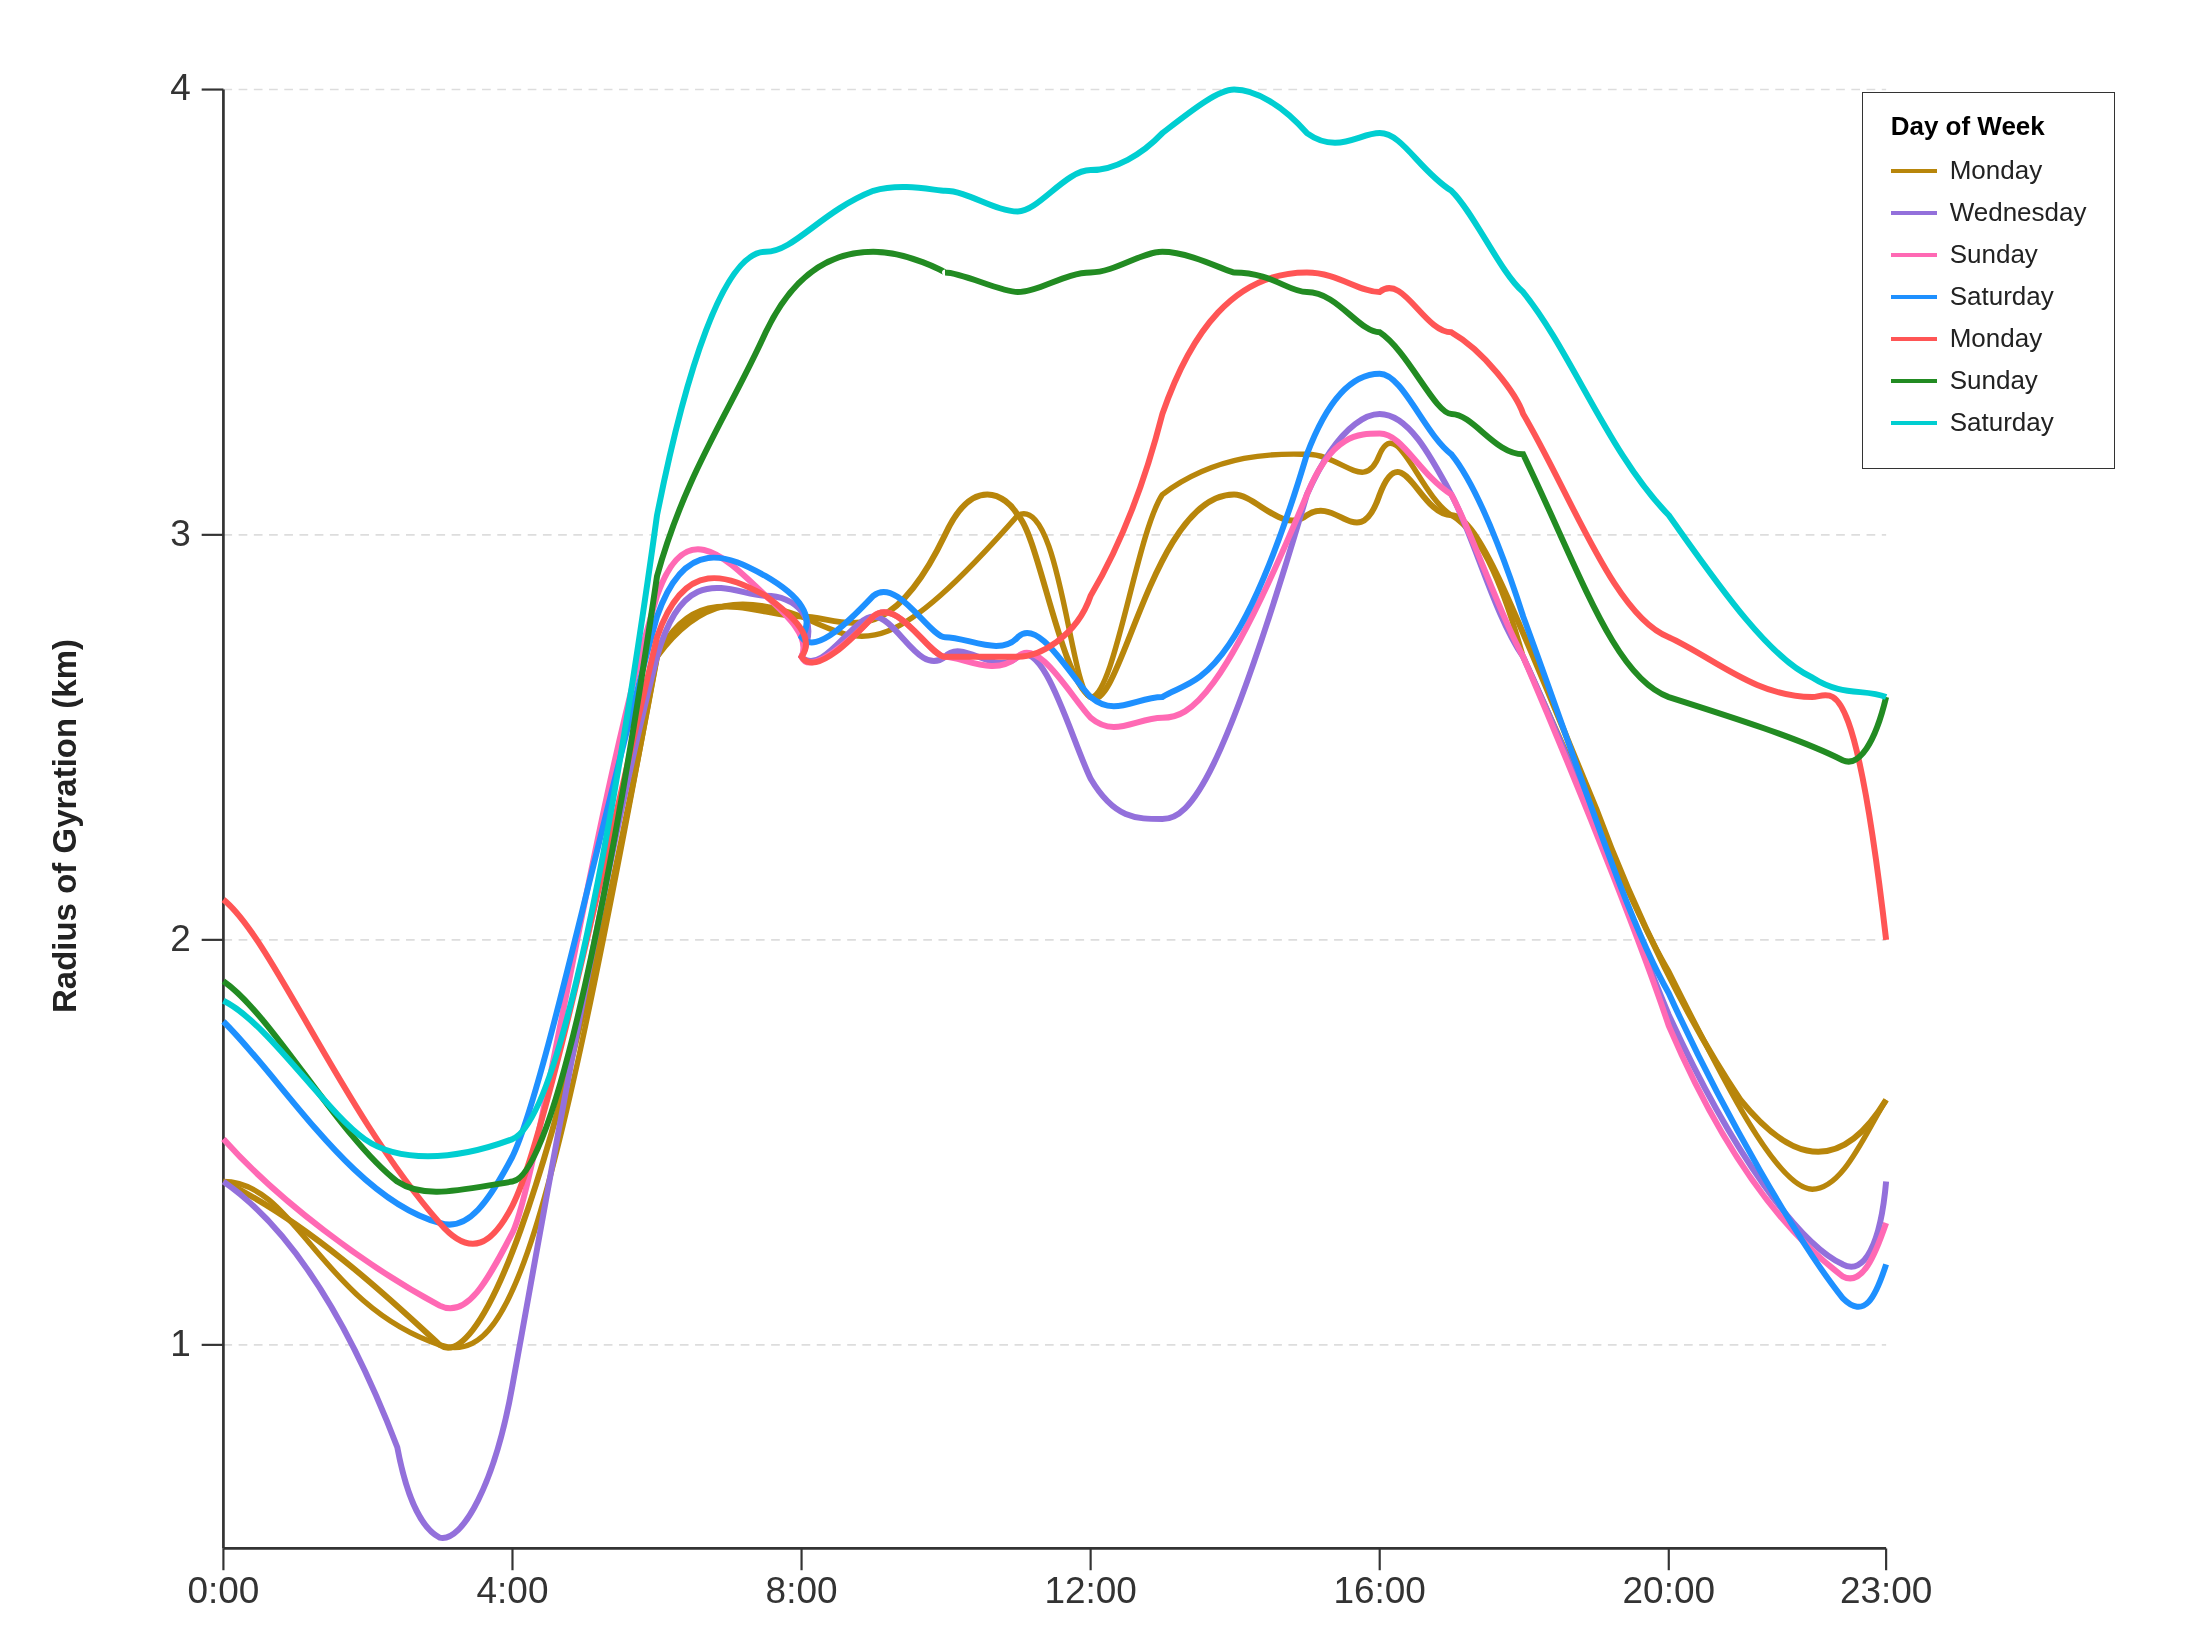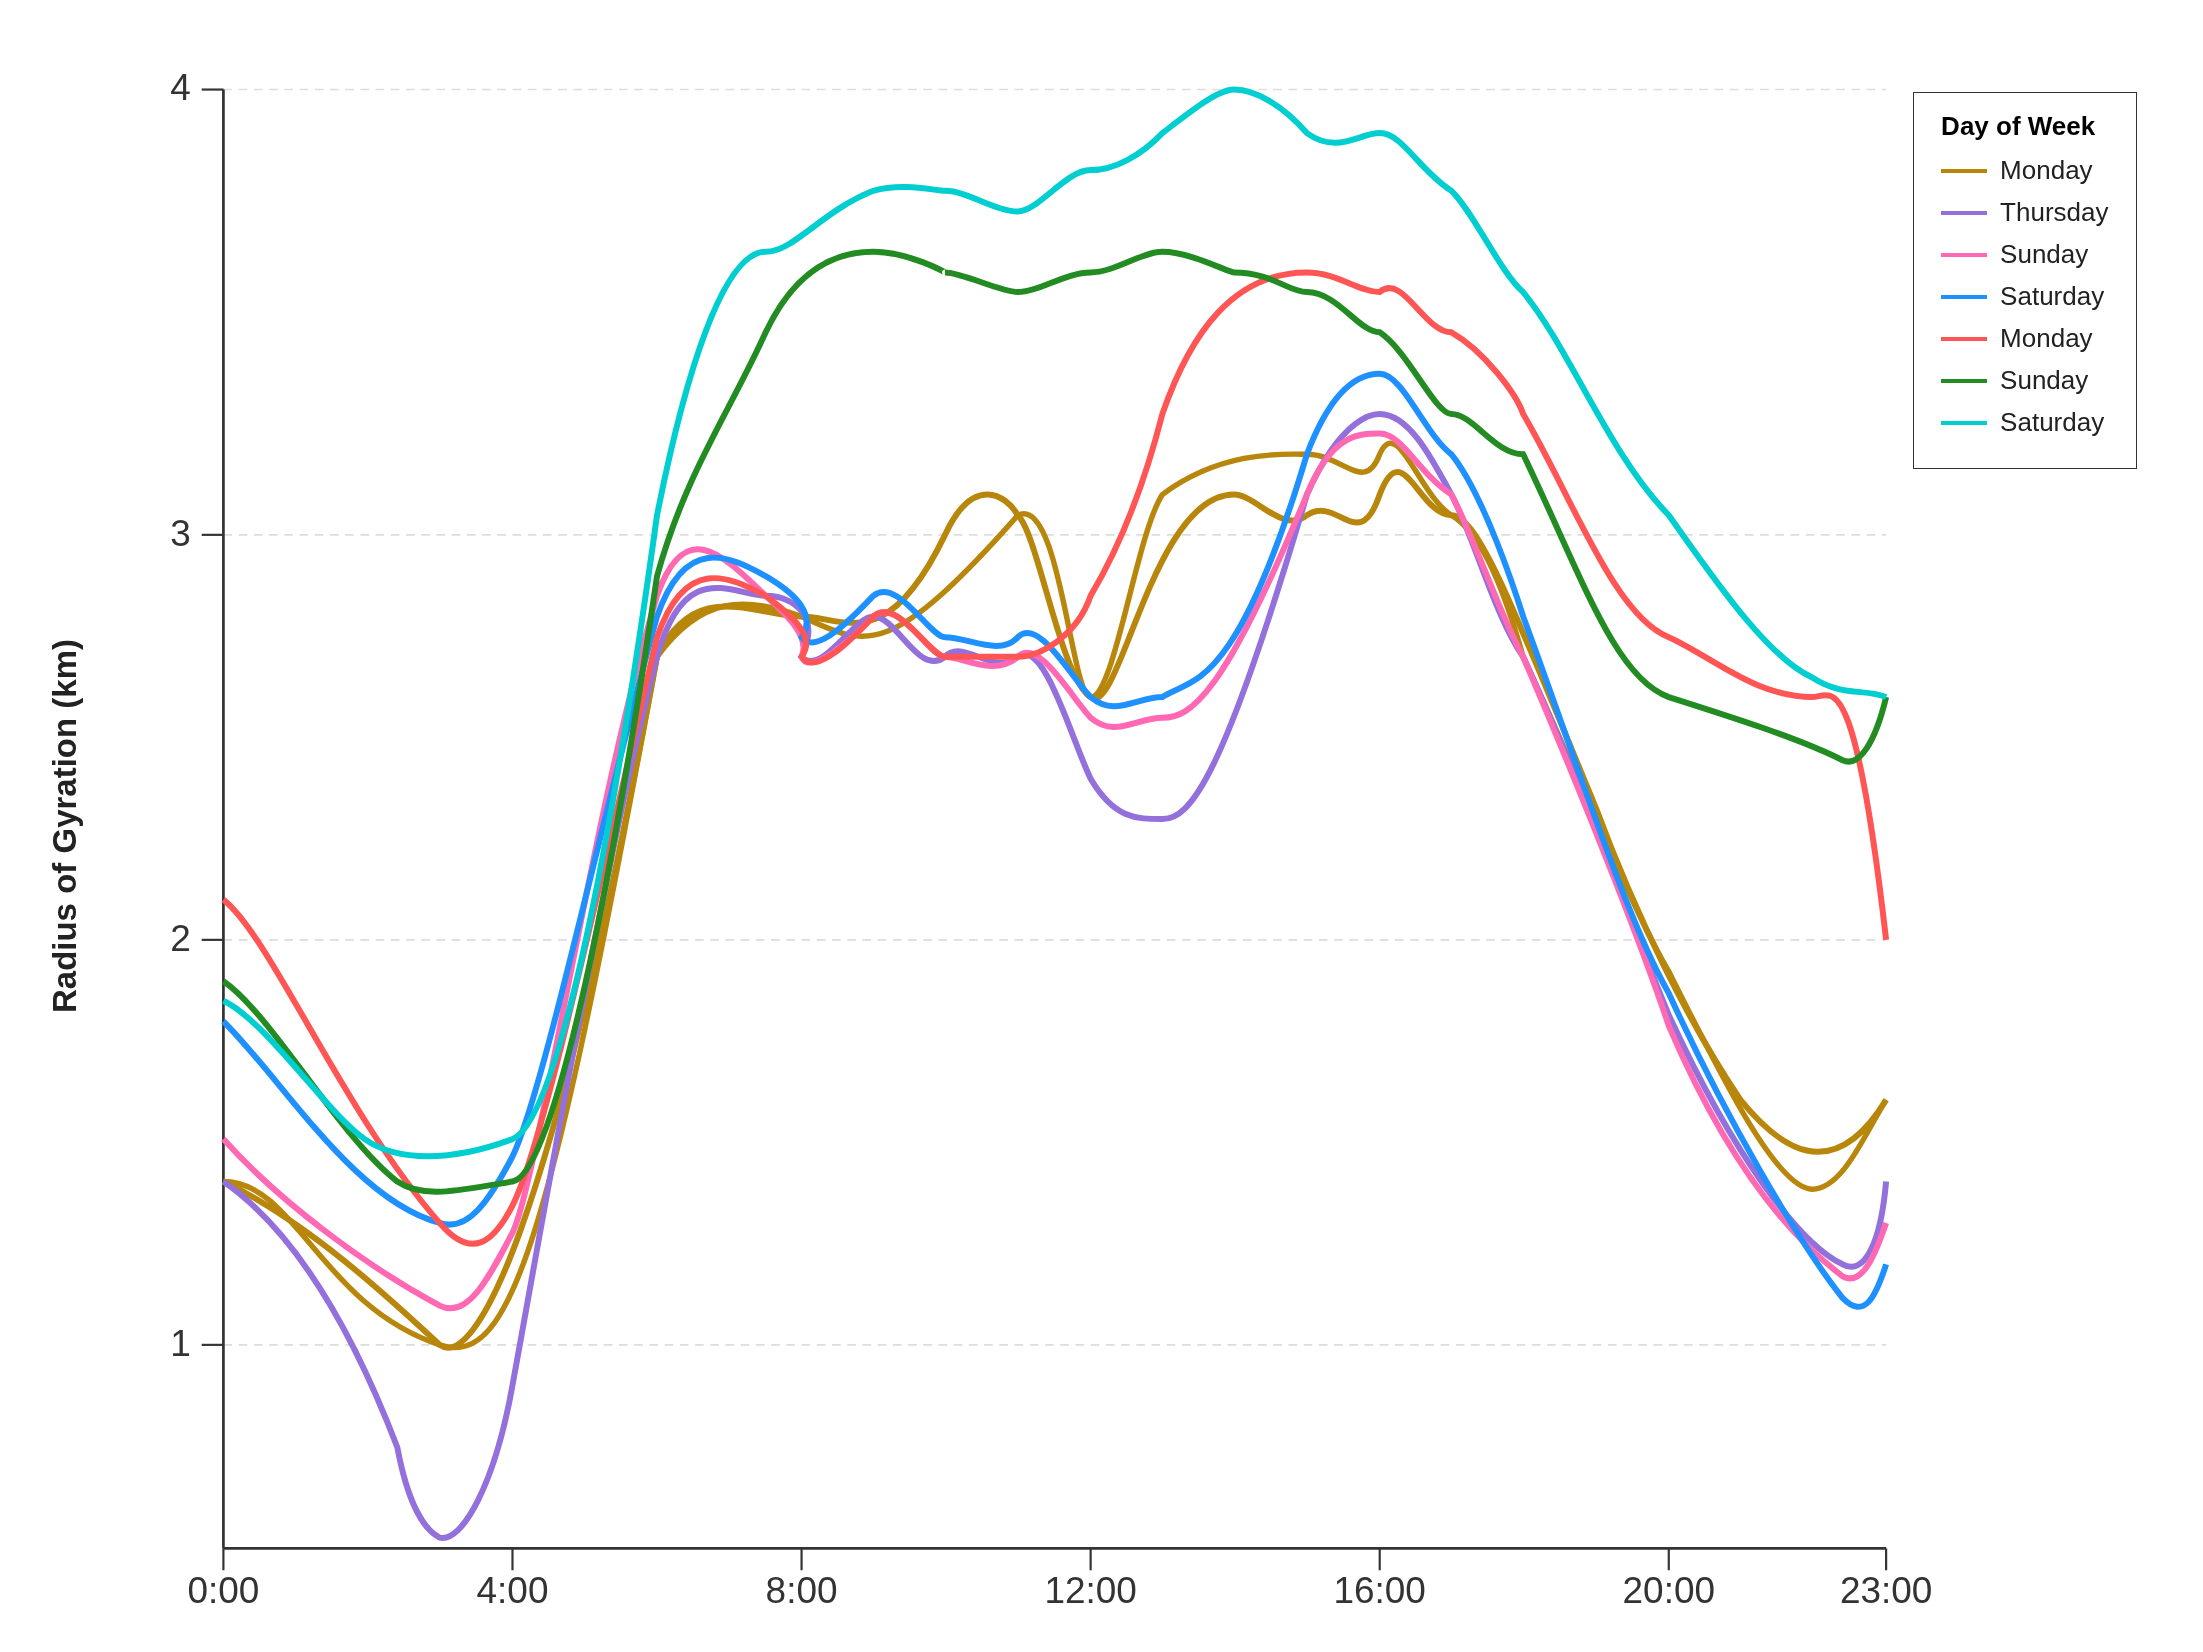--- a/index.html
+++ b/index.html
@@ -46,21 +46,21 @@
     .chart-area {
       flex: 1;
       position: relative;
     }
     svg.main-chart {
       width: 100%;
       height: 100%;
     }
     .legend {
       position: absolute;
-      right: 21px;
+      right: 43px;
       top: 46px;
       border: 1.4px solid #333;
       padding: 18.4px 27.5px;
       background: white;
       font-size: 26px;
     }
     .legend-title {
       font-weight: bold;
       margin-bottom: 13px;
       font-size: 26px;
@@ -295,21 +295,21 @@
 
         
         <div class="legend">
           <div class="legend-title">Day of Week</div>
           <div class="legend-item">
             <div class="legend-line" style="background:#B8860B;"></div>
             <span class="legend-label">Monday</span>
           </div>
           <div class="legend-item">
             <div class="legend-line" style="background:#9370DB;"></div>
-            <span class="legend-label">Thursday</span>
+            <span class="legend-label">Wednesday</span>
           </div>
           <div class="legend-item">
             <div class="legend-line" style="background:#FF69B4;"></div>
             <span class="legend-label">Sunday</span>
           </div>
           <div class="legend-item">
             <div class="legend-line" style="background:#1E90FF;"></div>
             <span class="legend-label">Saturday</span>
           </div>
           <div class="legend-item">

